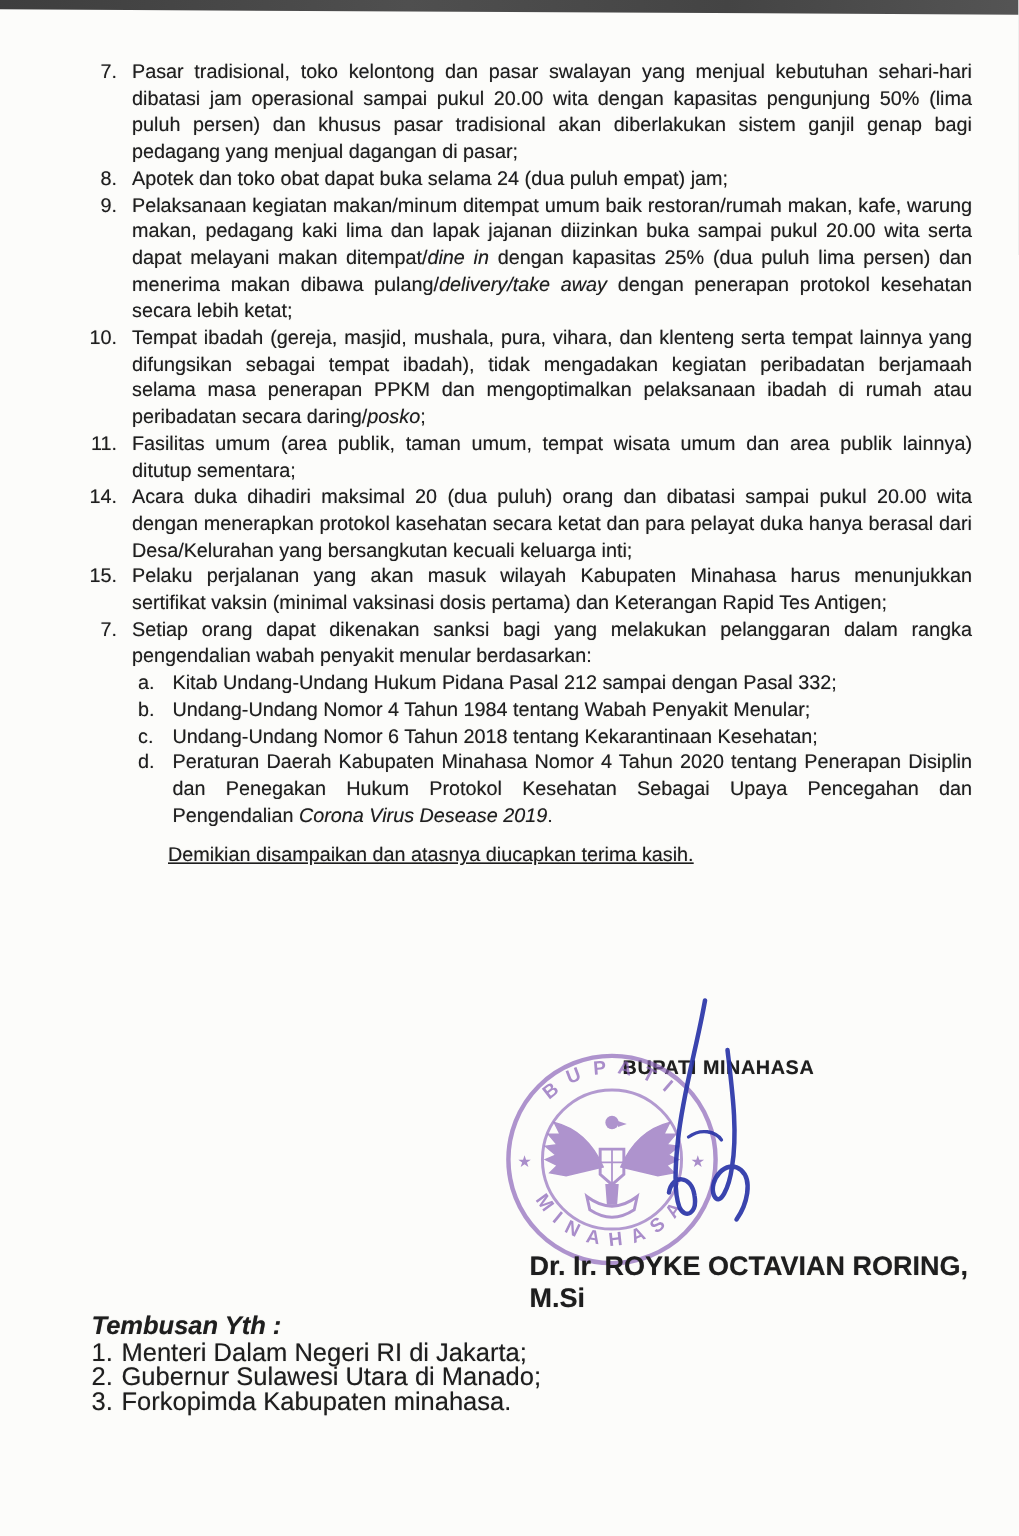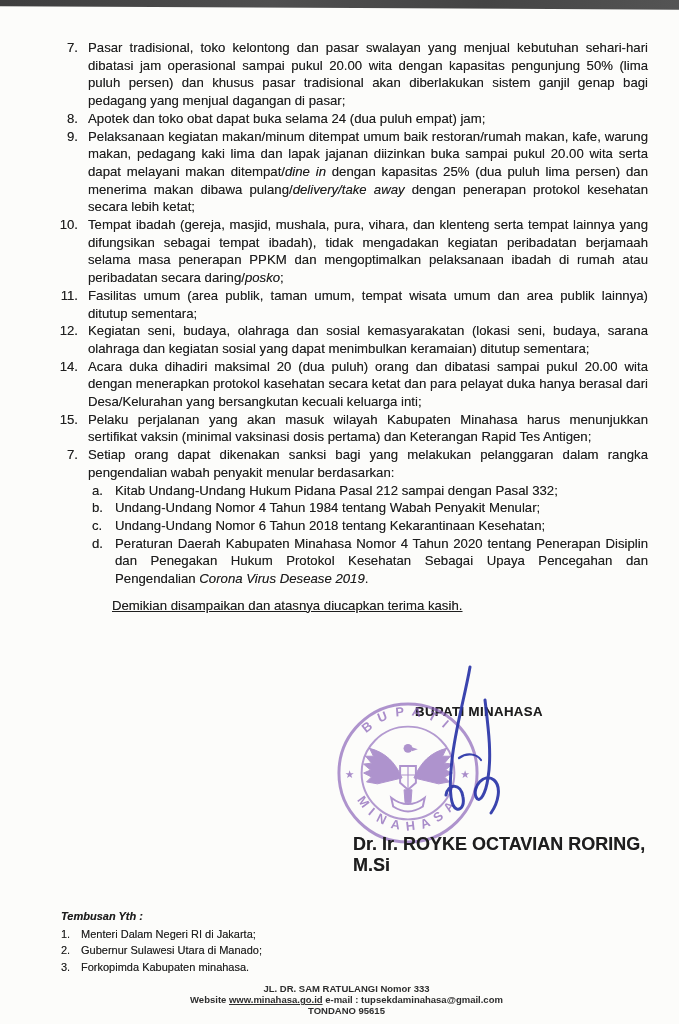--- a/index.html
+++ b/index.html
@@ -44,21 +44,21 @@
   }
   .sig-name {
     position:absolute; left:353px; top:834px;
     font-weight:bold; font-size:18px;
     text-shadow:0 0 0.5px rgba(40,40,40,.55);
   }
   .stamp { position:absolute; left:334px; top:699px; width:148px; height:148px; opacity:.85; }
   .handsig { position:absolute; left:415px; top:662px; width:100px; height:160px; }
 
   
-  .cc { position:absolute; left:61px; top:908px; font-size:11px; line-height:16.2px;
+  .cc { position:absolute; left:61px; top:876px; font-size:17px; line-height:16.2px;
         text-shadow:0 0 0.5px rgba(40,40,40,.55); }
   .cc-heading { font-weight:bold; font-style:italic; margin-bottom:2px; }
   .cc-item { display:flex; }
   .cc-item .num { width:14px; margin-right:6px; }
 
   
   .footer {
     position:absolute; left:0; top:983px; width:679px; padding-left:14px; box-sizing:border-box;
     text-align:center; font-size:9.5px; font-weight:bold; line-height:11px; color:#2e2e2e;
   }
@@ -84,24 +84,20 @@
           <div class="num">9.</div>
           <div class="body"><span>Pelaksanaan kegiatan makan/minum ditempat umum baik restoran/rumah makan, kafe, warung makan, pedagang kaki lima dan lapak jajanan diizinkan buka sampai pukul 20.00 wita serta dapat melayani makan ditempat/</span><span class="it">dine in</span><span> dengan kapasitas 25% (dua puluh lima persen) dan menerima makan dibawa pulang/</span><span class="it">delivery/take away</span><span> dengan penerapan protokol kesehatan secara lebih ketat;</span></div>
         </div>
         <div class="item">
           <div class="num">10.</div>
           <div class="body"><span>Tempat ibadah (gereja, masjid, mushala, pura, vihara, dan klenteng serta tempat lainnya yang difungsikan sebagai tempat ibadah), tidak mengadakan kegiatan peribadatan berjamaah selama masa penerapan PPKM dan mengoptimalkan pelaksanaan ibadah di rumah atau peribadatan secara daring/</span><span class="it">posko</span><span>;</span></div>
         </div>
         <div class="item">
           <div class="num">11.</div>
           <div class="body"><span>Fasilitas umum (area publik, taman umum, tempat wisata umum dan area publik lainnya) ditutup sementara;</span></div>
-        </div>
-        <div class="item">
-          <div class="num">12.</div>
-          <div class="body"><span>Kegiatan seni, budaya, olahraga dan sosial kemasyarakatan (lokasi seni, budaya, sarana olahraga dan kegiatan sosial yang dapat menimbulkan keramaian) ditutup sementara;</span></div>
         </div>
         <div class="item">
           <div class="num">14.</div>
           <div class="body"><span>Acara duka dihadiri maksimal 20 (dua puluh) orang dan dibatasi sampai pukul 20.00 wita dengan menerapkan protokol kasehatan secara ketat dan para pelayat duka hanya berasal dari Desa/Kelurahan yang bersangkutan kecuali keluarga inti;</span></div>
         </div>
         <div class="item">
           <div class="num">15.</div>
           <div class="body"><span>Pelaku perjalanan yang akan masuk wilayah Kabupaten Minahasa harus menunjukkan sertifikat vaksin (minimal vaksinasi dosis pertama) dan Keterangan Rapid Tes Antigen;</span></div>
         </div>
         <div class="item">
@@ -181,19 +177,14 @@
           <div class="num">2.</div>
           <div class="body">Gubernur Sulawesi Utara di Manado;</div>
         </div>
         <div class="cc-item">
           <div class="num">3.</div>
           <div class="body">Forkopimda Kabupaten minahasa.</div>
         </div>
       </div>
   </div>
 
-  <div class="footer">
-    <div>JL. DR. SAM RATULANGI Nomor 333</div>
-    <div><span>Website </span><span class="un">www.minahasa.go.id</span><span> e-mail : tupsekdaminahasa@gmail.com</span></div>
-    <div>TONDANO 95615</div>
-  </div>
 
 </div>
 
 </body></html>

